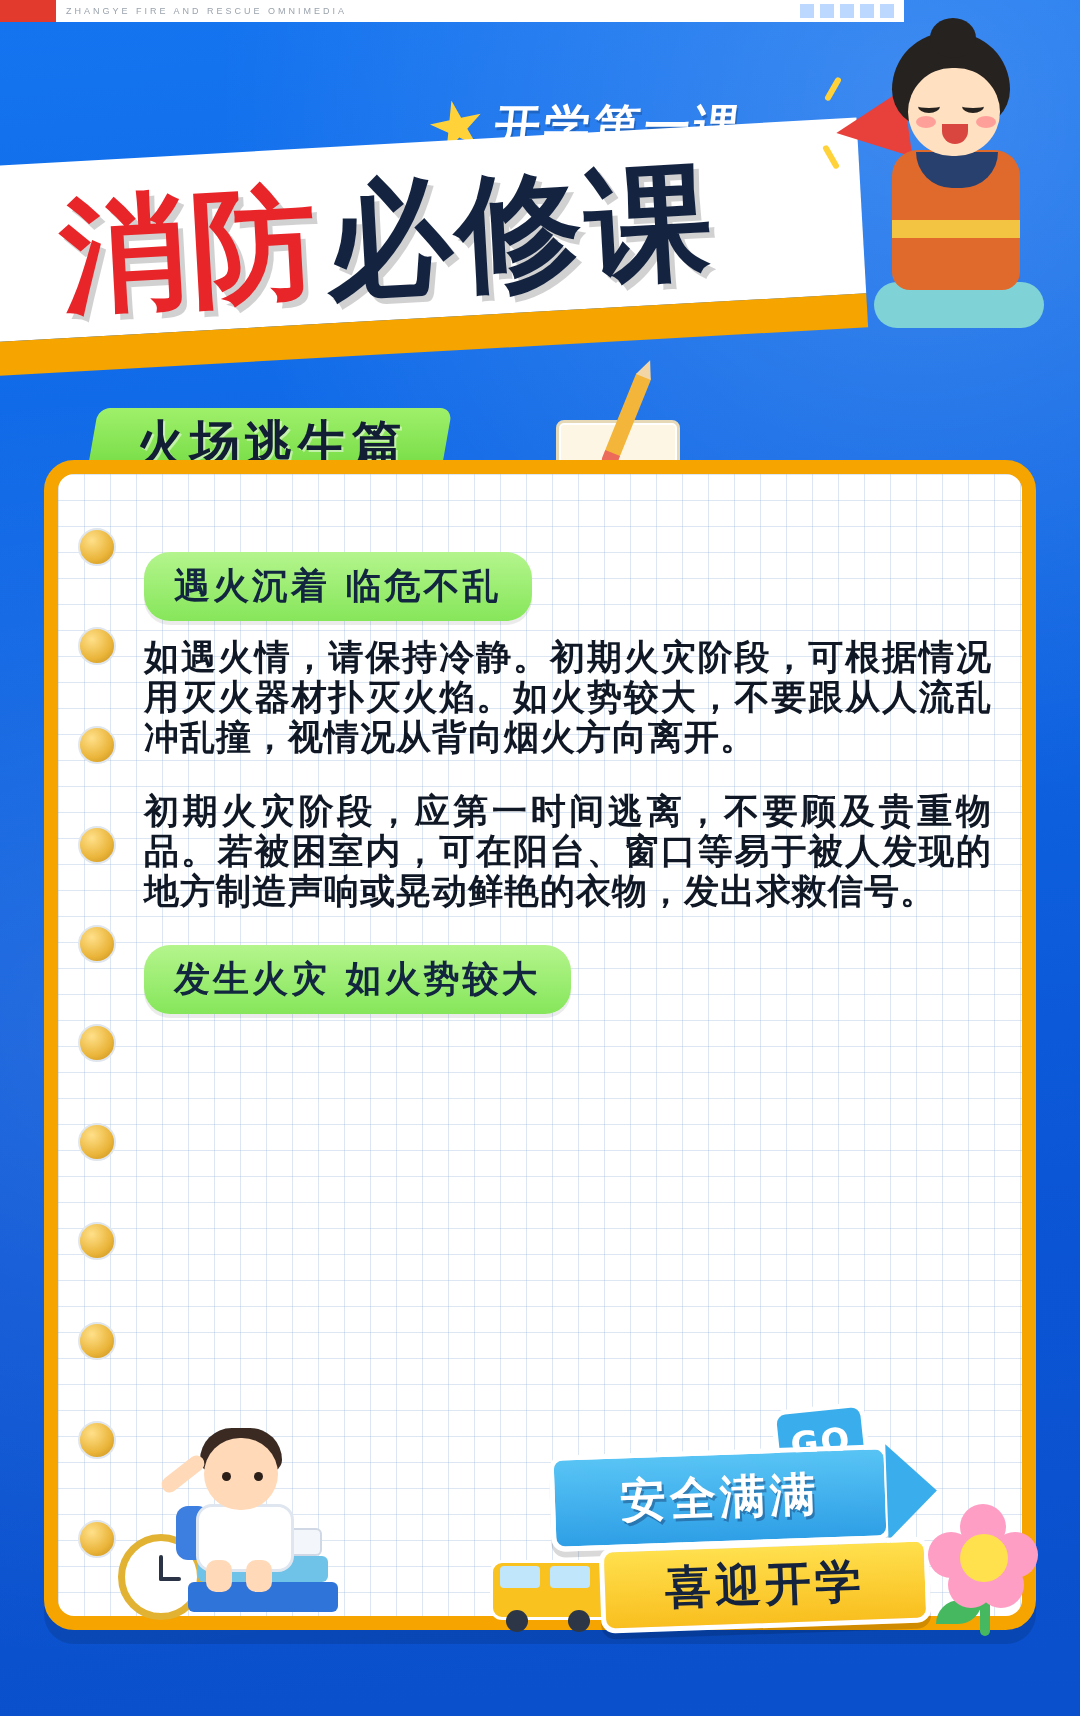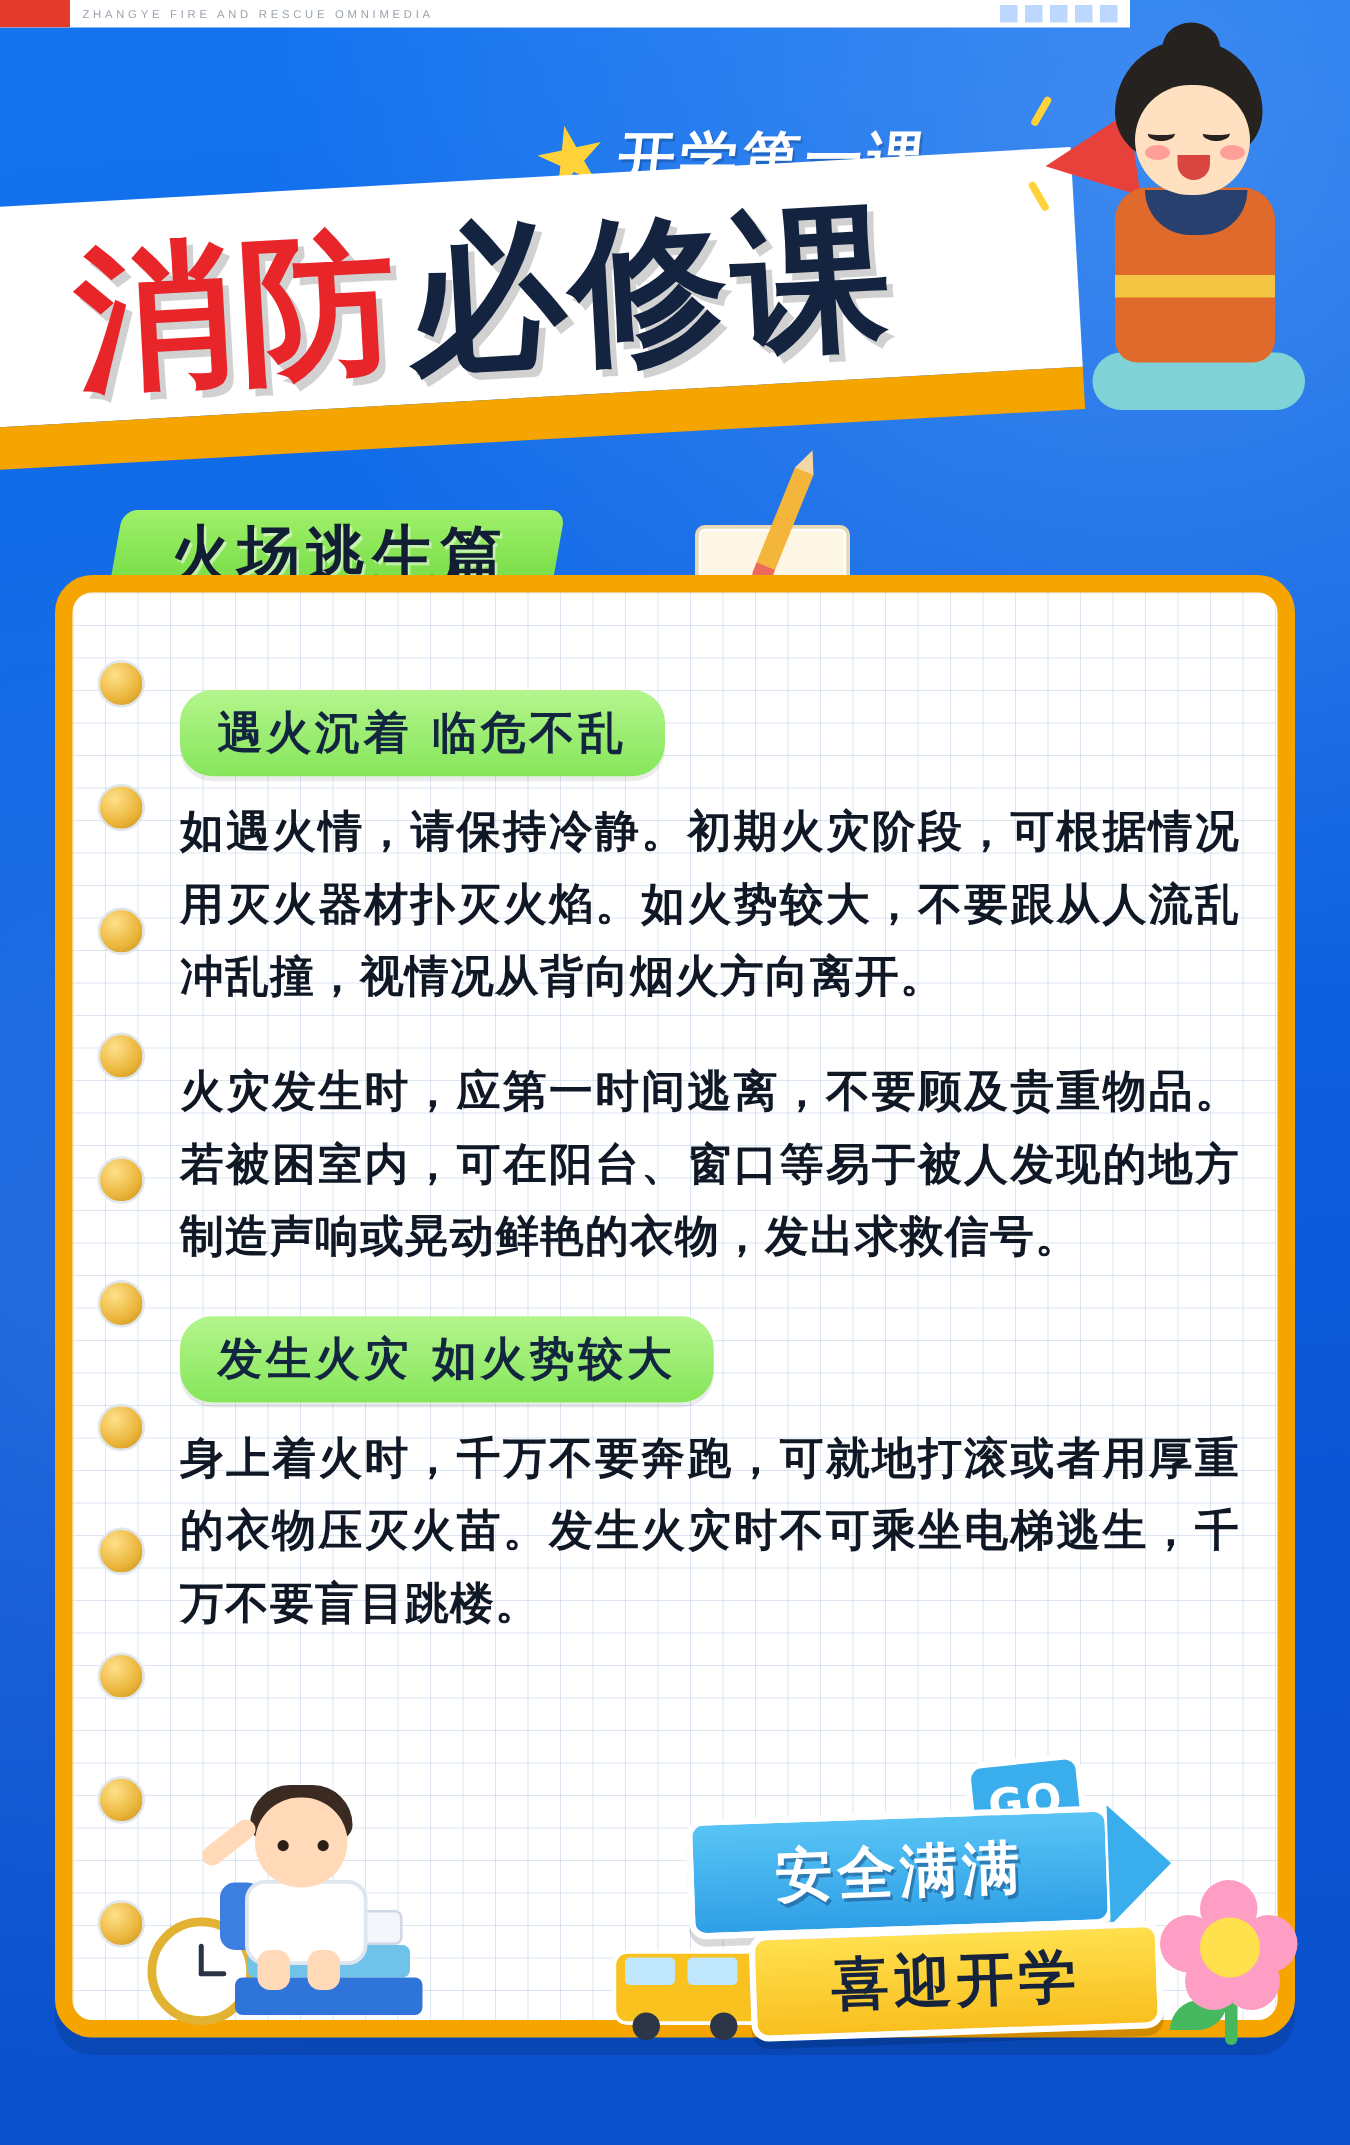--- a/index.html
+++ b/index.html
@@ -353,21 +353,21 @@
     font-size: 36px;
     font-weight: 700;
     color: #12263f;
     letter-spacing: 3px;
     font-family: "DejaVu Sans", sans-serif;
     box-shadow: 0 4px 0 rgba(0,0,0,0.08);
     margin-bottom: 16px;
   }
   .para {
     font-size: 35px;
-    line-height: 58px;
+    line-height: 40px;
     color: #101826;
     letter-spacing: 1px;
     font-family: "DejaVu Serif", serif;
     font-weight: 700;
     margin: 0 2px 34px 0;
     text-align: justify;
   }
   .block { margin-bottom: 12px; }
 
   
@@ -639,26 +639,25 @@
     </div>
 
     <div class="content">
 
       <div class="block">
         <div class="tag">遇火沉着  临危不乱</div>
         <p class="para">如遇火情，请保持冷静。初期火灾阶段，可根据情况用灭火器材扑灭火焰。如火势较大，不要跟从人流乱冲乱撞，视情况从背向烟火方向离开。</p>
       </div>
 
       <div class="block">
-        <p class="para">火灾发生时，应第一时间逃离，不要顾及贵重物品。若被困室内，可在阳台、窗口等易于被人发现的地方制造声响或晃动鲜艳的衣物，发出求救信号。</p>
+        <p class="para">初期火灾阶段，应第一时间逃离，不要顾及贵重物品。若被困室内，可在阳台、窗口等易于被人发现的地方制造声响或晃动鲜艳的衣物，发出求救信号。</p>
       </div>
 
       <div class="block">
         <div class="tag">发生火灾  如火势较大</div>
-        <p class="para">身上着火时，千万不要奔跑，可就地打滚或者用厚重的衣物压灭火苗。发生火灾时不可乘坐电梯逃生，千万不要盲目跳楼。</p>
       </div>
 
     </div>
   </div>
 
   <div class="clock"></div>
   <div class="books">
     <div class="b3"></div>
       <div class="b2"></div>
       <div class="b1"></div>

